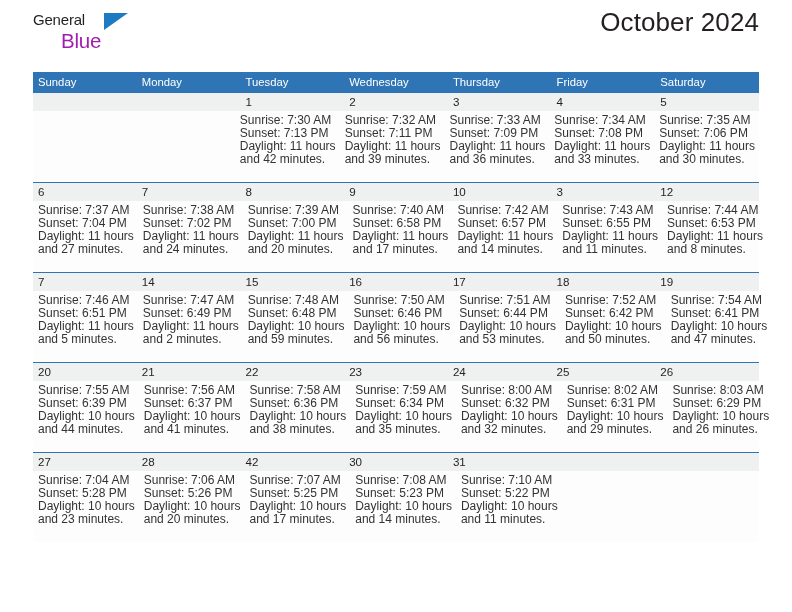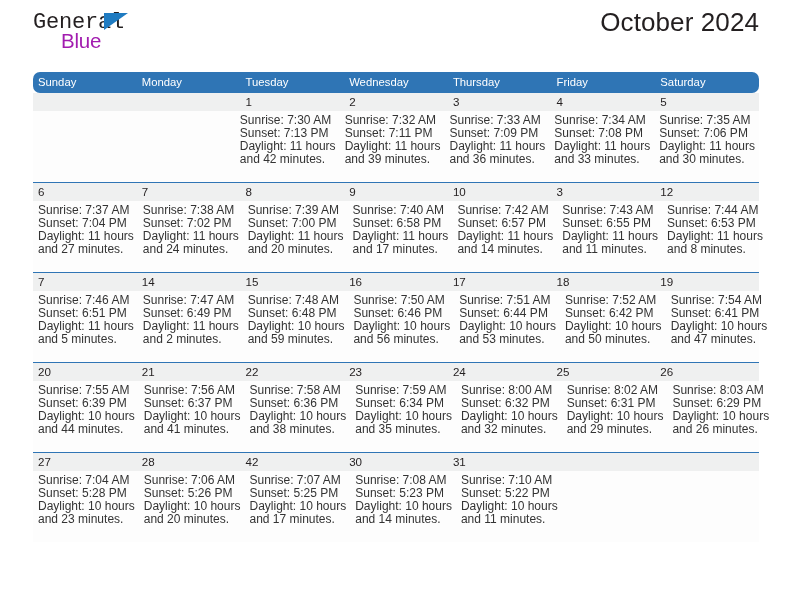--- a/index.html
+++ b/index.html
@@ -36,24 +36,24 @@
     left: 0;
     top: 12px;
     width: 112px;
     height: 44px;
     user-select: none;
   }
   .logo-general {
     position: absolute;
     left: 0;
     top: 0;
-    font-size: 22px;
+    font-size: 15px;
     letter-spacing: -0.2px;
     color: #231f20;
-    font-family: Liberation Mono, monospace;
+    font-family: Liberation Sans, sans-serif;
     line-height: 1;
   }
   .logo-tri {
     position: absolute;
     left: 71px;
     top: 1px;
     width: 0;
     height: 0;
     border-left: 24px solid #1f7bc1;
     border-bottom: 17px solid transparent;
@@ -93,21 +93,20 @@
   
   .calendar {
     margin: 0 33px;
     width: 726px;
   }
 
   .dow-row {
     display: flex;
     background: #2f75b5;
     height: 21px;
-    border-radius: 7px;
   }
   .dow {
     flex: 1 1 0;
     color: #ffffff;
     font-size: 11.3px;
     line-height: 21px;
     padding-left: 5px;
     white-space: nowrap;
     overflow: hidden;
   }

